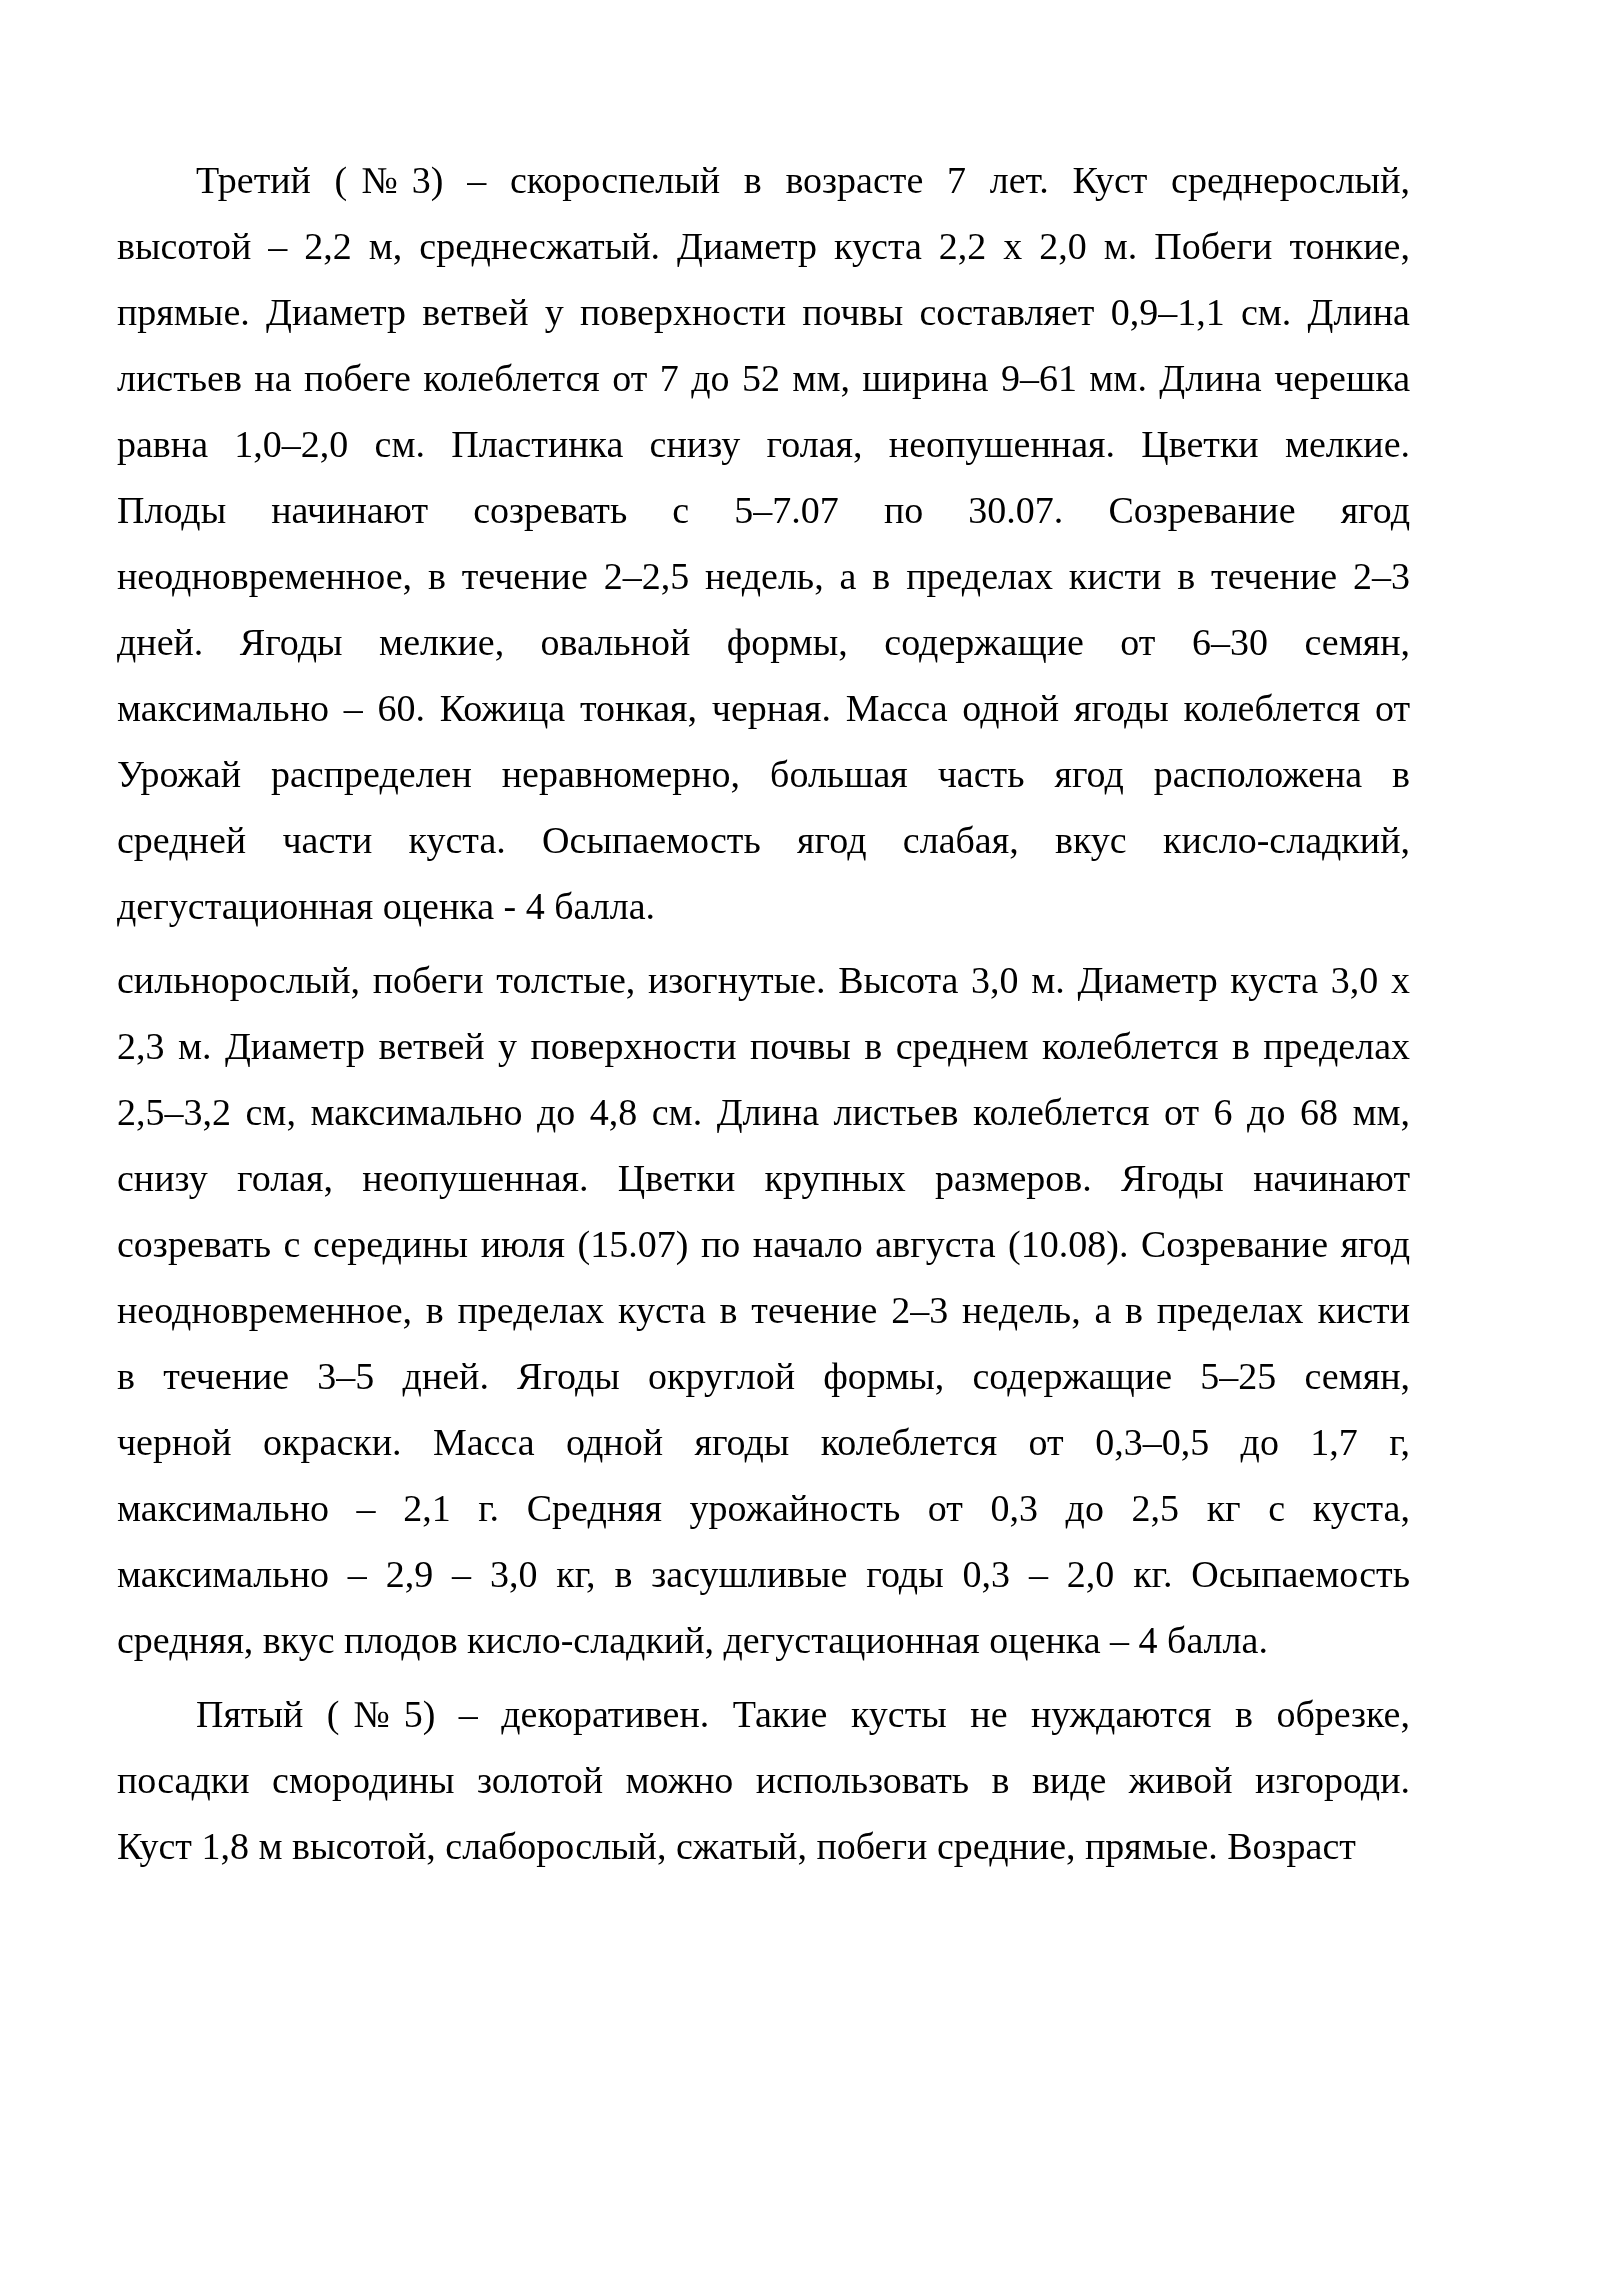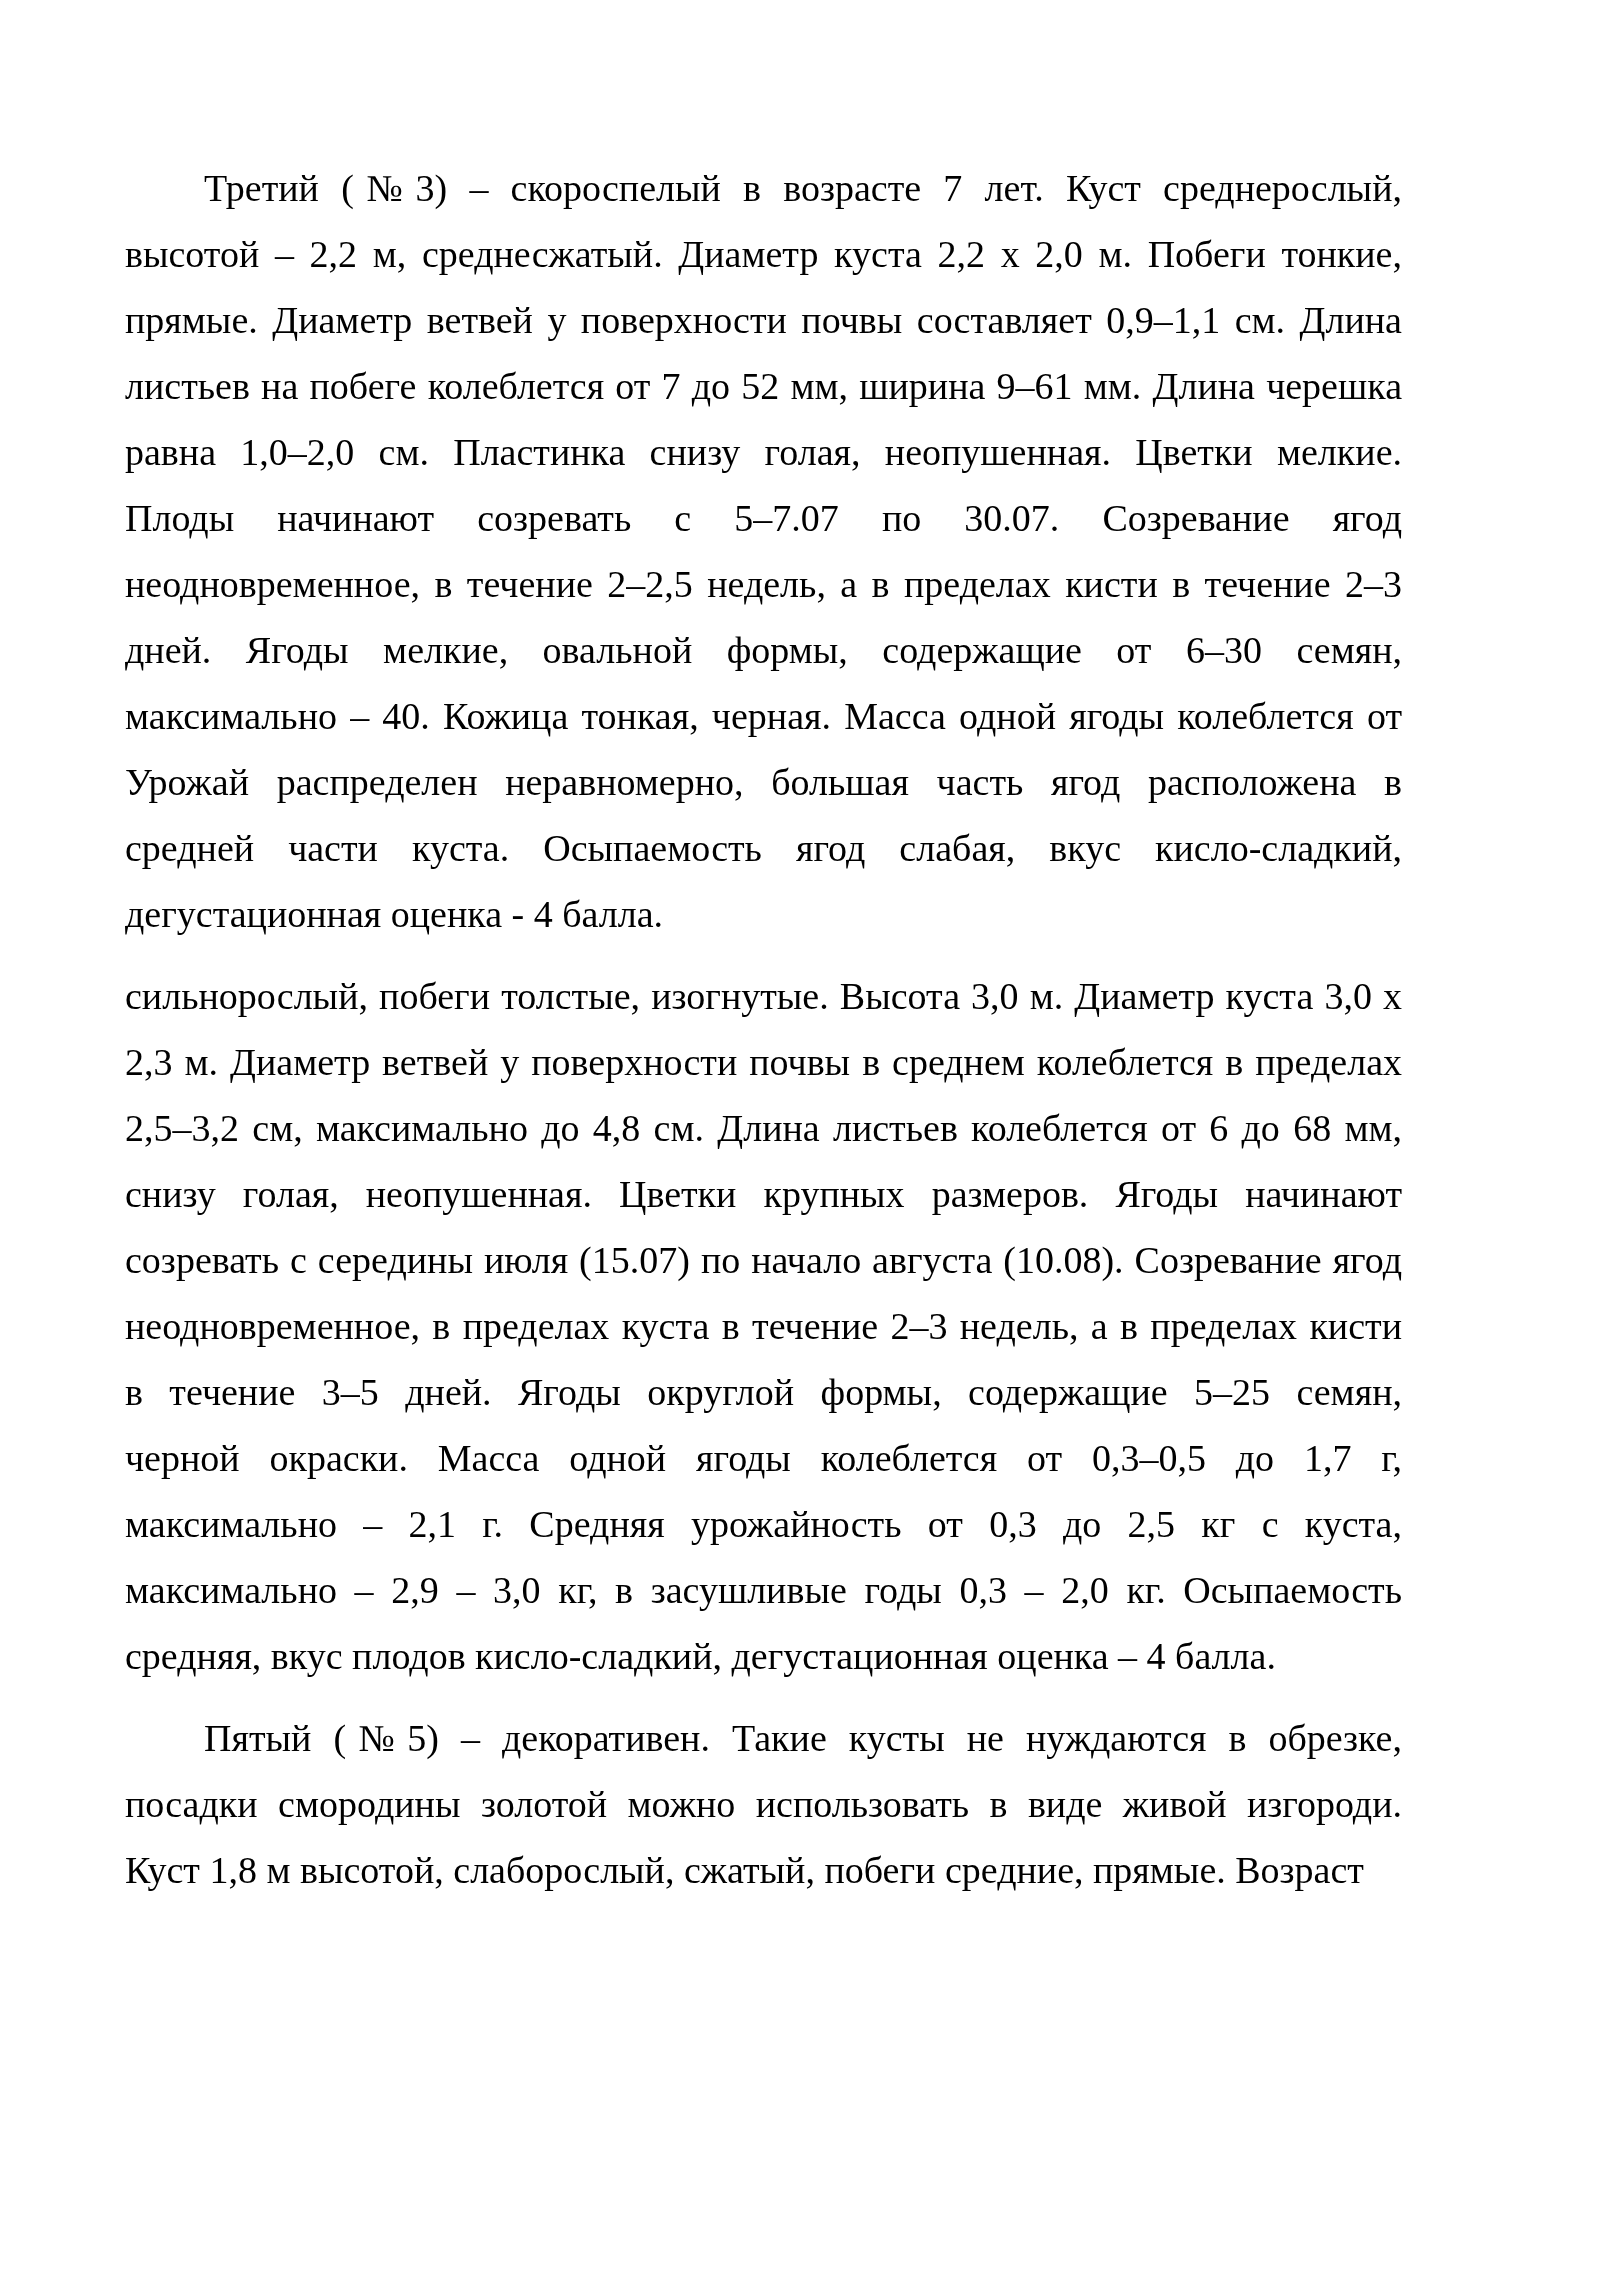--- a/index.html
+++ b/index.html
@@ -18,21 +18,21 @@
     position: absolute;
     left: 109px;
     top: 139px;
     width: 1309px;
     font-family: "Liberation Serif", "DejaVu Serif", serif;
     font-size: 38px;
     line-height: 66px;
     color: #000000;
   }
   .paragraph {
-    margin: 16px;
+    margin: 8px;
     padding: 0;
   }
   .line {
     text-align: justify;
     text-align-last: justify;
   }
   .line.first {
     text-indent: 79px;
   }
   .line.last {
@@ -46,21 +46,21 @@
   <div class="doc">
       <div class="paragraph">
         <div class="line first">Третий (№3) – скороспелый в возрасте 7 лет. Куст среднерослый,</div>
         <div class="line">высотой – 2,2 м, среднесжатый. Диаметр куста 2,2 х 2,0 м. Побеги тонкие,</div>
         <div class="line">прямые. Диаметр ветвей у поверхности почвы составляет 0,9–1,1 см. Длина</div>
         <div class="line">листьев на побеге колеблется от 7 до 52 мм, ширина 9–61 мм. Длина черешка</div>
         <div class="line">равна 1,0–2,0 см. Пластинка снизу голая, неопушенная. Цветки мелкие.</div>
         <div class="line">Плоды начинают созревать с 5–7.07 по 30.07. Созревание ягод</div>
         <div class="line">неодновременное, в течение 2–2,5 недель, а в пределах кисти в течение 2–3</div>
         <div class="line">дней. Ягоды мелкие, овальной формы, содержащие от 6–30 семян,</div>
-        <div class="line">максимально – 40. Кожица тонкая, черная. Масса одной ягоды колеблется от</div>
+        <div class="line">максимально – 60. Кожица тонкая, черная. Масса одной ягоды колеблется от</div>
         <div class="line">Урожай распределен неравномерно, большая часть ягод расположена в</div>
         <div class="line">средней части куста. Осыпаемость ягод слабая, вкус кисло-сладкий,</div>
         <div class="line last">дегустационная оценка - 4 балла.</div>
       </div>
       <div class="paragraph">
         <div class="line">сильнорослый, побеги толстые, изогнутые. Высота 3,0 м. Диаметр куста 3,0 х</div>
         <div class="line">2,3 м. Диаметр ветвей у поверхности почвы в среднем колеблется в пределах</div>
         <div class="line">2,5–3,2 см, максимально до 4,8 см. Длина листьев колеблется от 6 до 68 мм,</div>
         <div class="line">снизу голая, неопушенная. Цветки крупных размеров. Ягоды начинают</div>
         <div class="line">созревать с середины июля (15.07) по начало августа (10.08). Созревание ягод</div>

